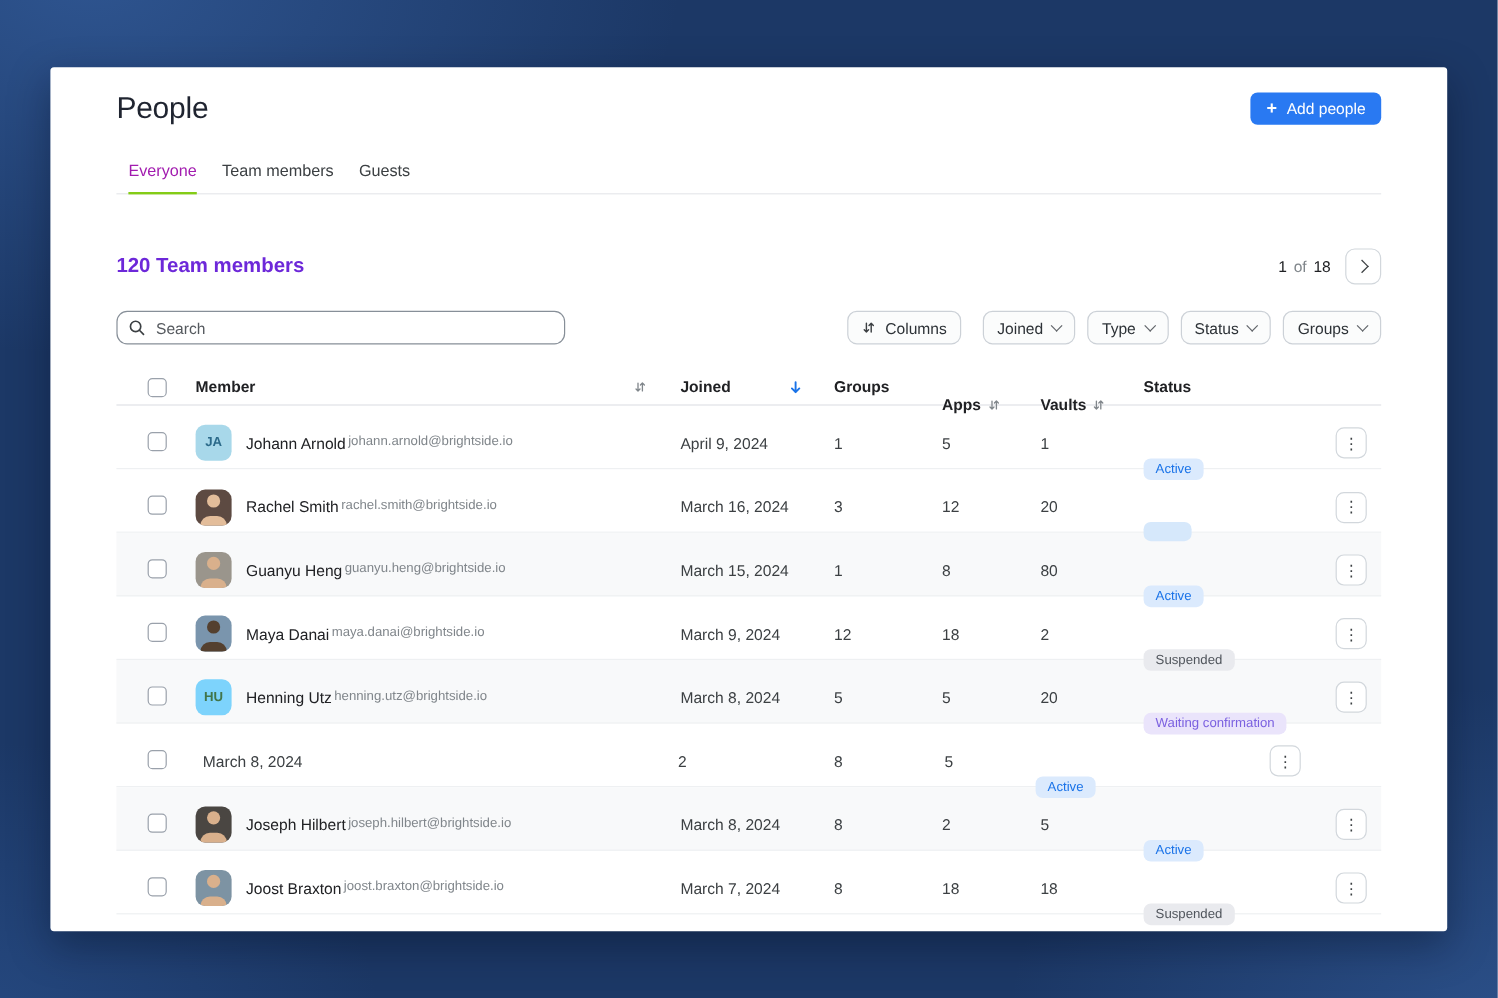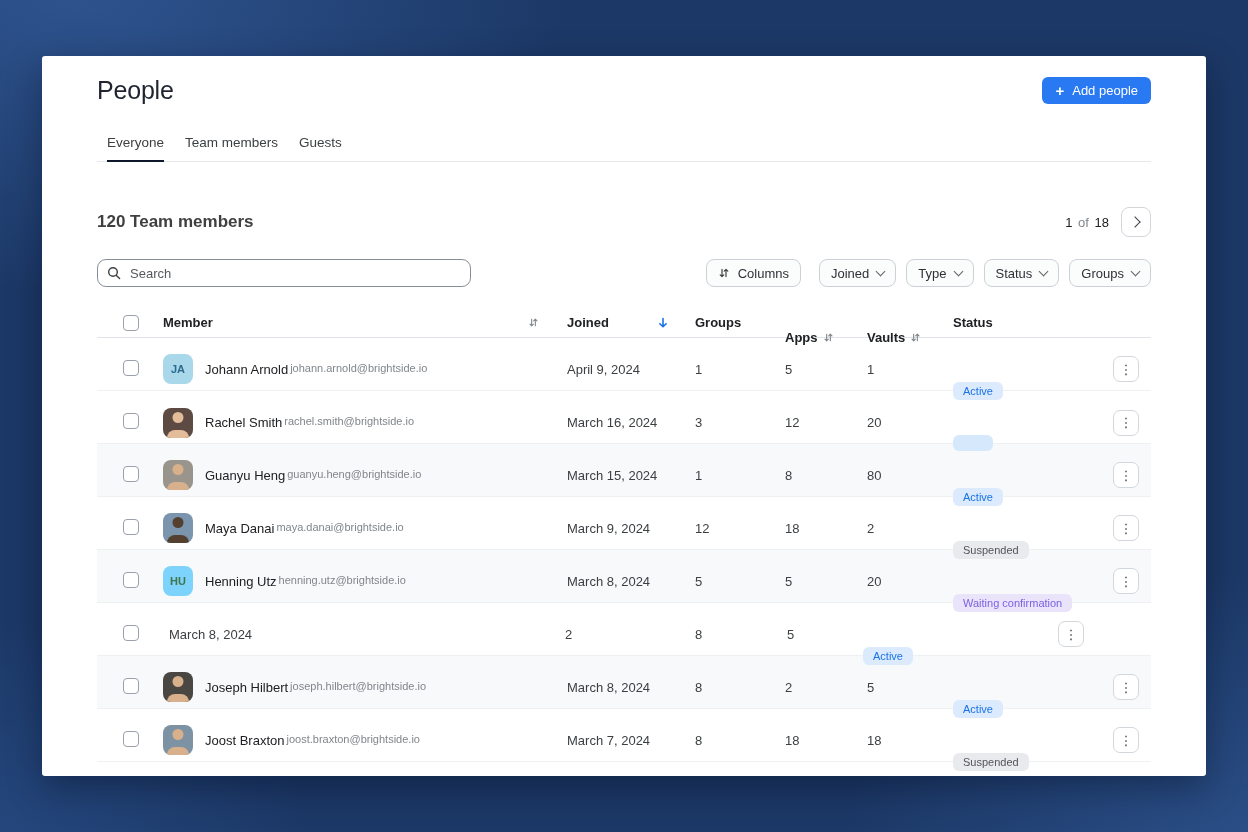--- a/index.html
+++ b/index.html
@@ -26,25 +26,25 @@
   .add-btn {
     display:flex; align-items:center; gap:8px; background:#2979f2; color:#fff;
     border:none; border-radius:6px; padding:6px 13px; font-size:13px; cursor:pointer;
     font-family:inherit;
   }
   .plus { font-size:15px; font-weight:600; line-height:12px; }
 
   
   .tabs { display:flex; gap:21px; margin-top:30px; padding-left:10px; border-bottom:1px solid #e6e8eb; }
   .tab { font-size:13.5px; color:#3c4043; padding-bottom:10px; cursor:pointer; }
-  .tab.active { color:#404040; font-weight:500; border-bottom:2px solid #0f172a; margin-bottom:-1px; }
+  .tab.active { color:#a21caf; font-weight:500; border-bottom:2px solid #84cc16; margin-bottom:-1px; }
 
   
   .count-row { margin-top:45px; display:flex; justify-content:space-between; align-items:center; }
-  .count-title { font-size:17px; font-weight:700; color:#404040; }
+  .count-title { font-size:17px; font-weight:700; color:#6d28d9; }
   .pager { display:flex; align-items:center; gap:12px; font-size:13px; color:#202124; }
   .pager .muted { color:#80868b; margin:0 2px; }
   .pager-btn { width:30px; height:30px; border:1px solid #d2d7dc; border-radius:8px; background:#fff;
     display:flex; align-items:center; justify-content:center; cursor:pointer; }
   .chev-right { width:8px; height:8px; border-top:1.8px solid #3c4043; border-right:1.8px solid #3c4043;
     transform:rotate(45deg); margin-left:-3px; }
 
   
   .toolbar { margin-top:22px; display:flex; justify-content:space-between; align-items:center; }
   .search-wrap { position:relative; width:374px; }

